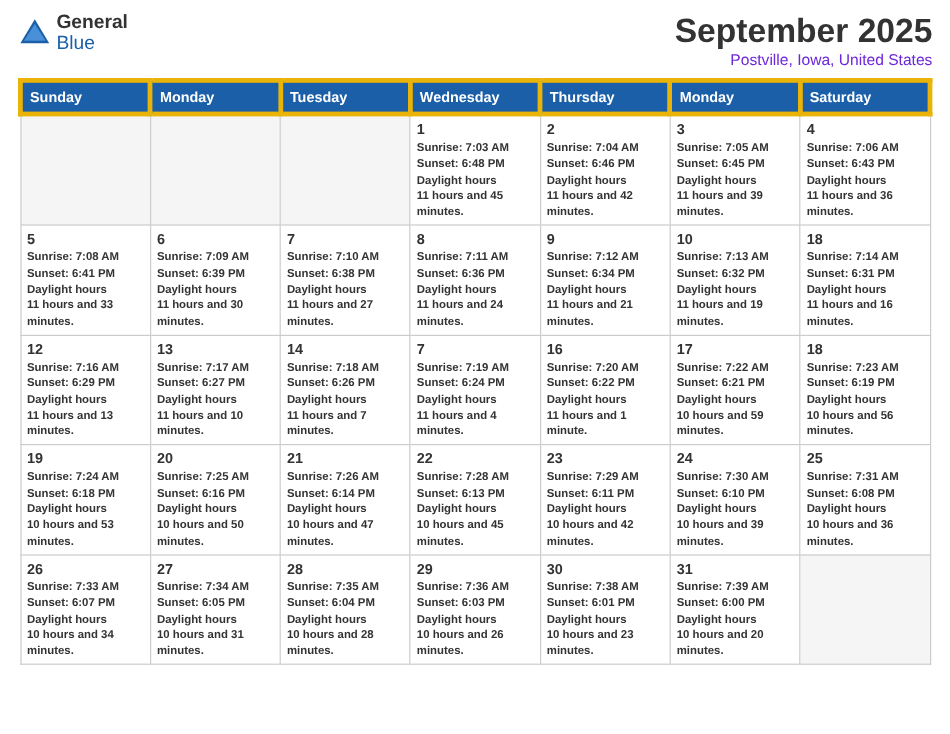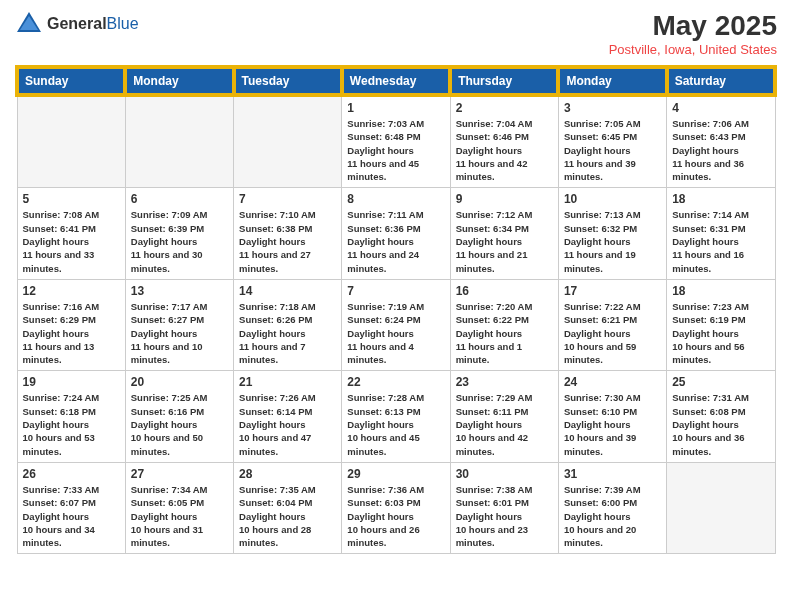--- a/index.html
+++ b/index.html
@@ -22,21 +22,21 @@
       justify-content: space-between;
       margin-bottom: 8px;
     }
     .logo {
       display: flex;
       align-items: center;
       gap: 4px;
     }
     .logo-text {
       display: flex;
-      flex-direction: row;
+      flex-direction: column;
       line-height: 1.1;
     }
     .logo-general {
       font-size: 16px;
       font-weight: bold;
       color: #333;
     }
     .logo-blue {
       font-size: 16px;
       font-weight: normal;
@@ -49,21 +49,21 @@
     .title-area {
       text-align: right;
     }
     .month-title {
       font-size: 28px;
       font-weight: bold;
       color: #333;
     }
     .location {
       font-size: 13px;
-      color: #ef4444;
+      color: #6d28d9;
     }
     .calendar {
       width: 100%;
       border-collapse: collapse;
       border: 1px solid #ccc;
     }
     .calendar th {
       background: #1a5fa8;
       color: #fff;
       text-align: left;
@@ -107,21 +107,21 @@
       <svg class="logo-icon" viewBox="0 0 28 28">
         <polygon points="14,2 26,22 2,22" fill="#1a5fa8"></polygon>
         <polygon points="14,6 23,20 5,20" fill="#4a90d9"></polygon>
       </svg>
       <div class="logo-text">
         <span class="logo-general">General</span>
         <span class="logo-blue">Blue</span>
       </div>
     </div>
     <div class="title-area">
-      <div class="month-title">May 2025</div>
+      <div class="month-title">September 2025</div>
       <div class="location">Postville, Iowa, United States</div>
     </div>
   </div>
 
   <table class="calendar">
     <thead>
       <tr>
         <th>Sunday</th>
         <th>Monday</th>
         <th>Tuesday</th>

